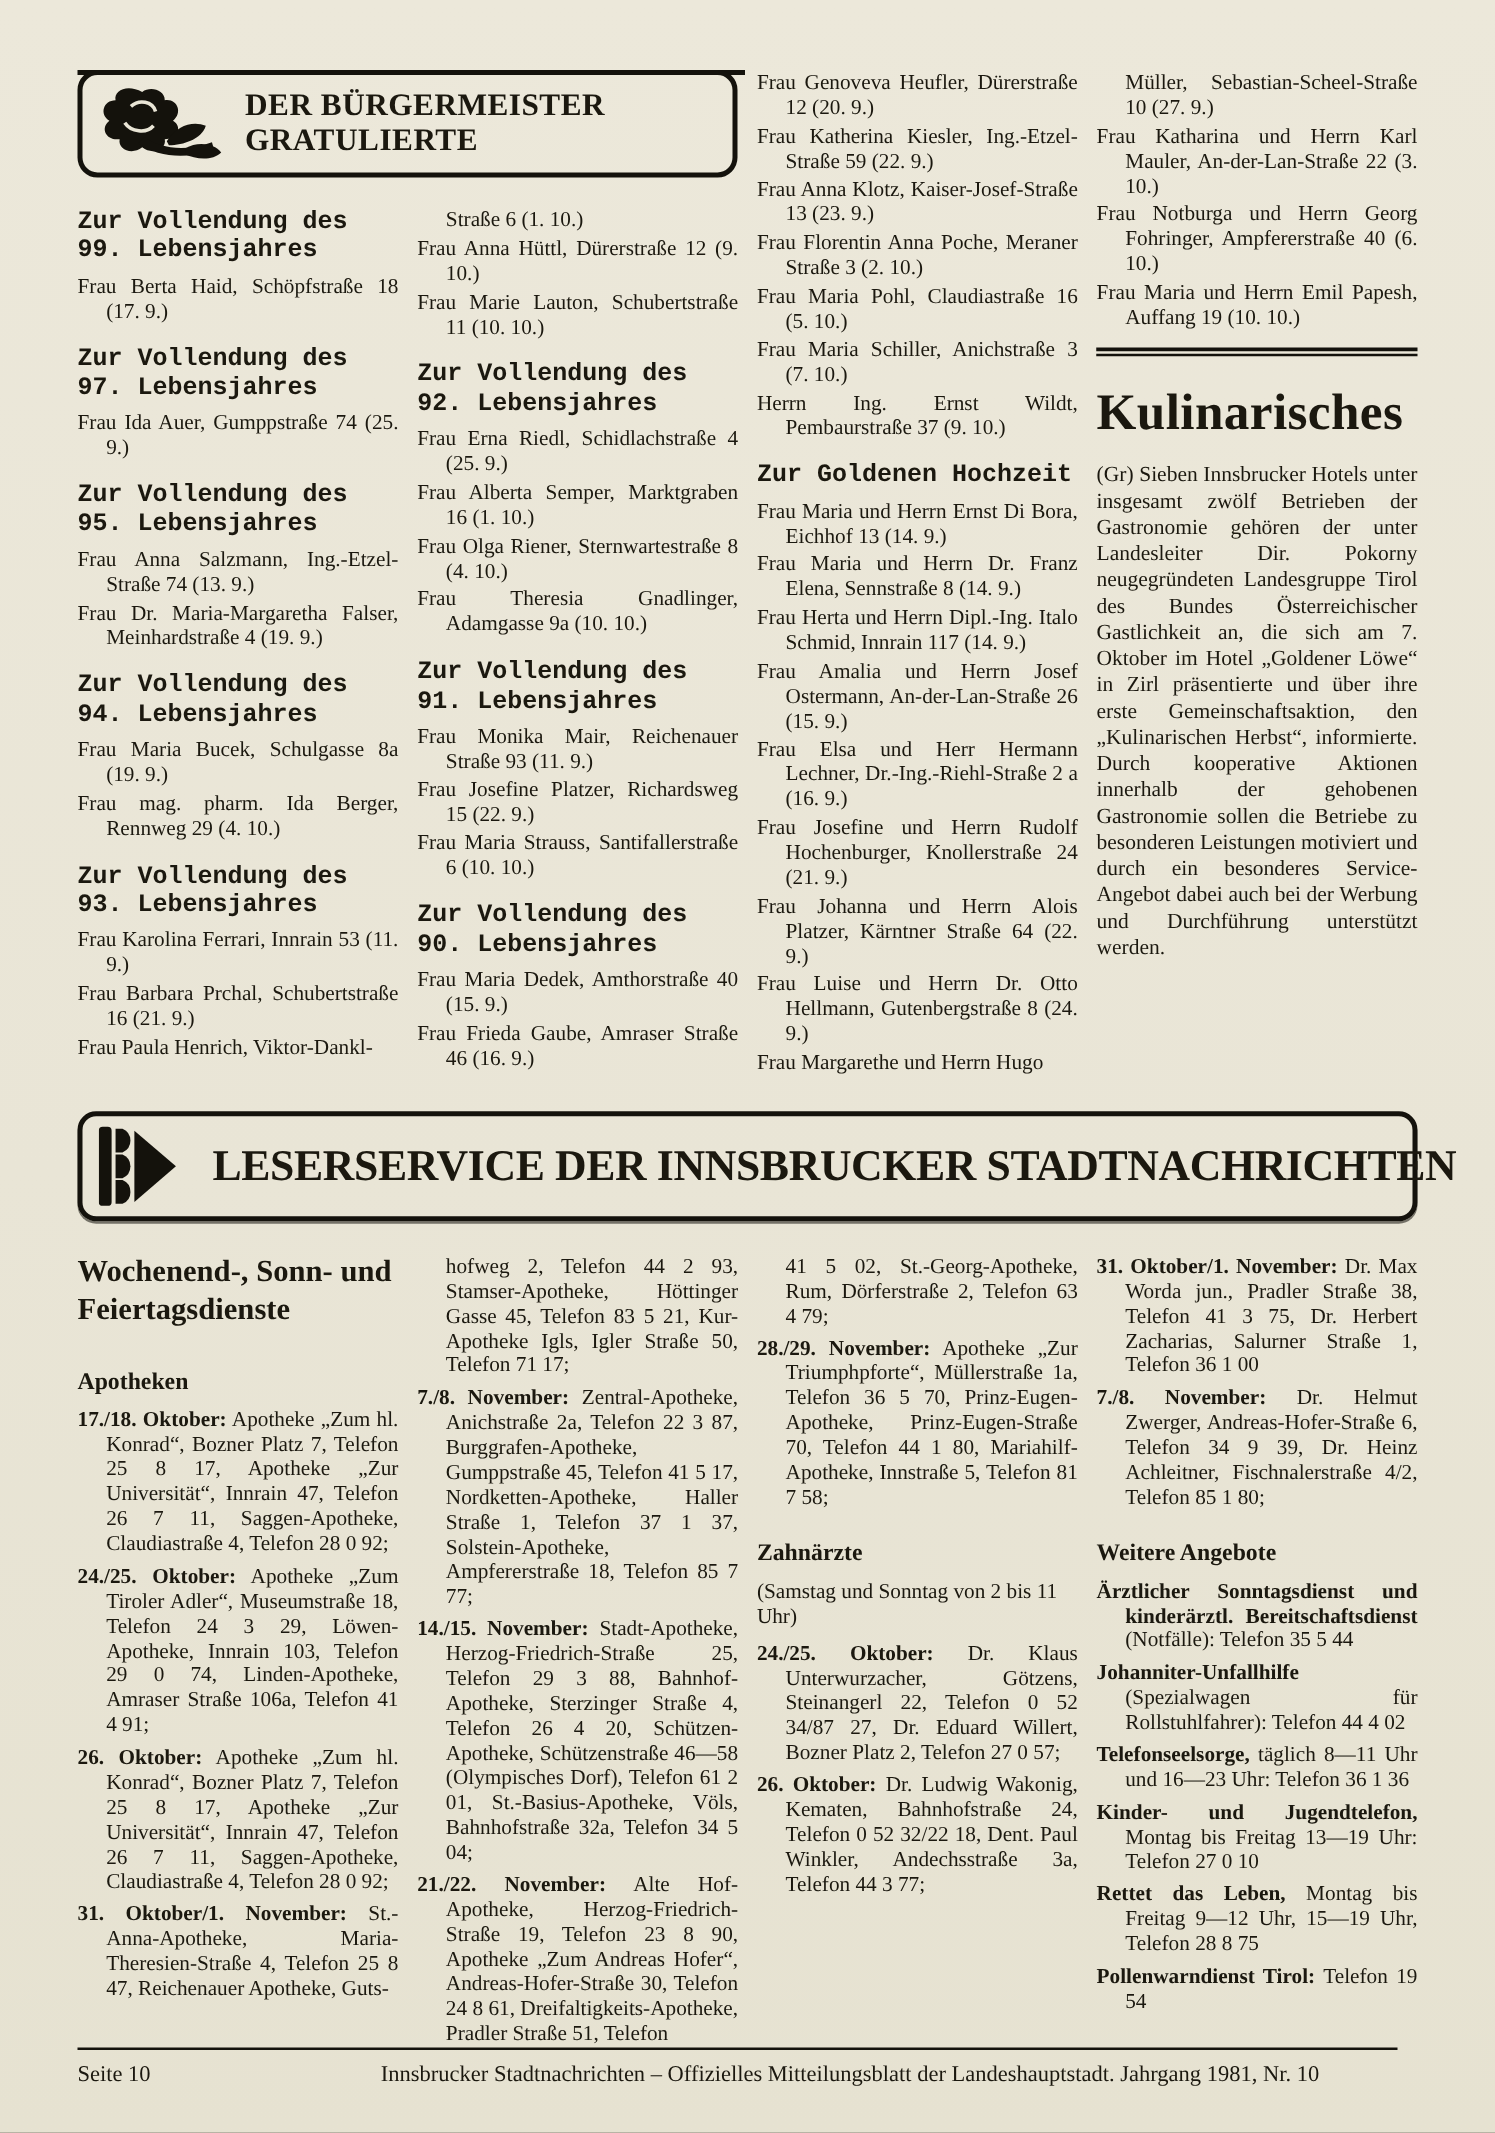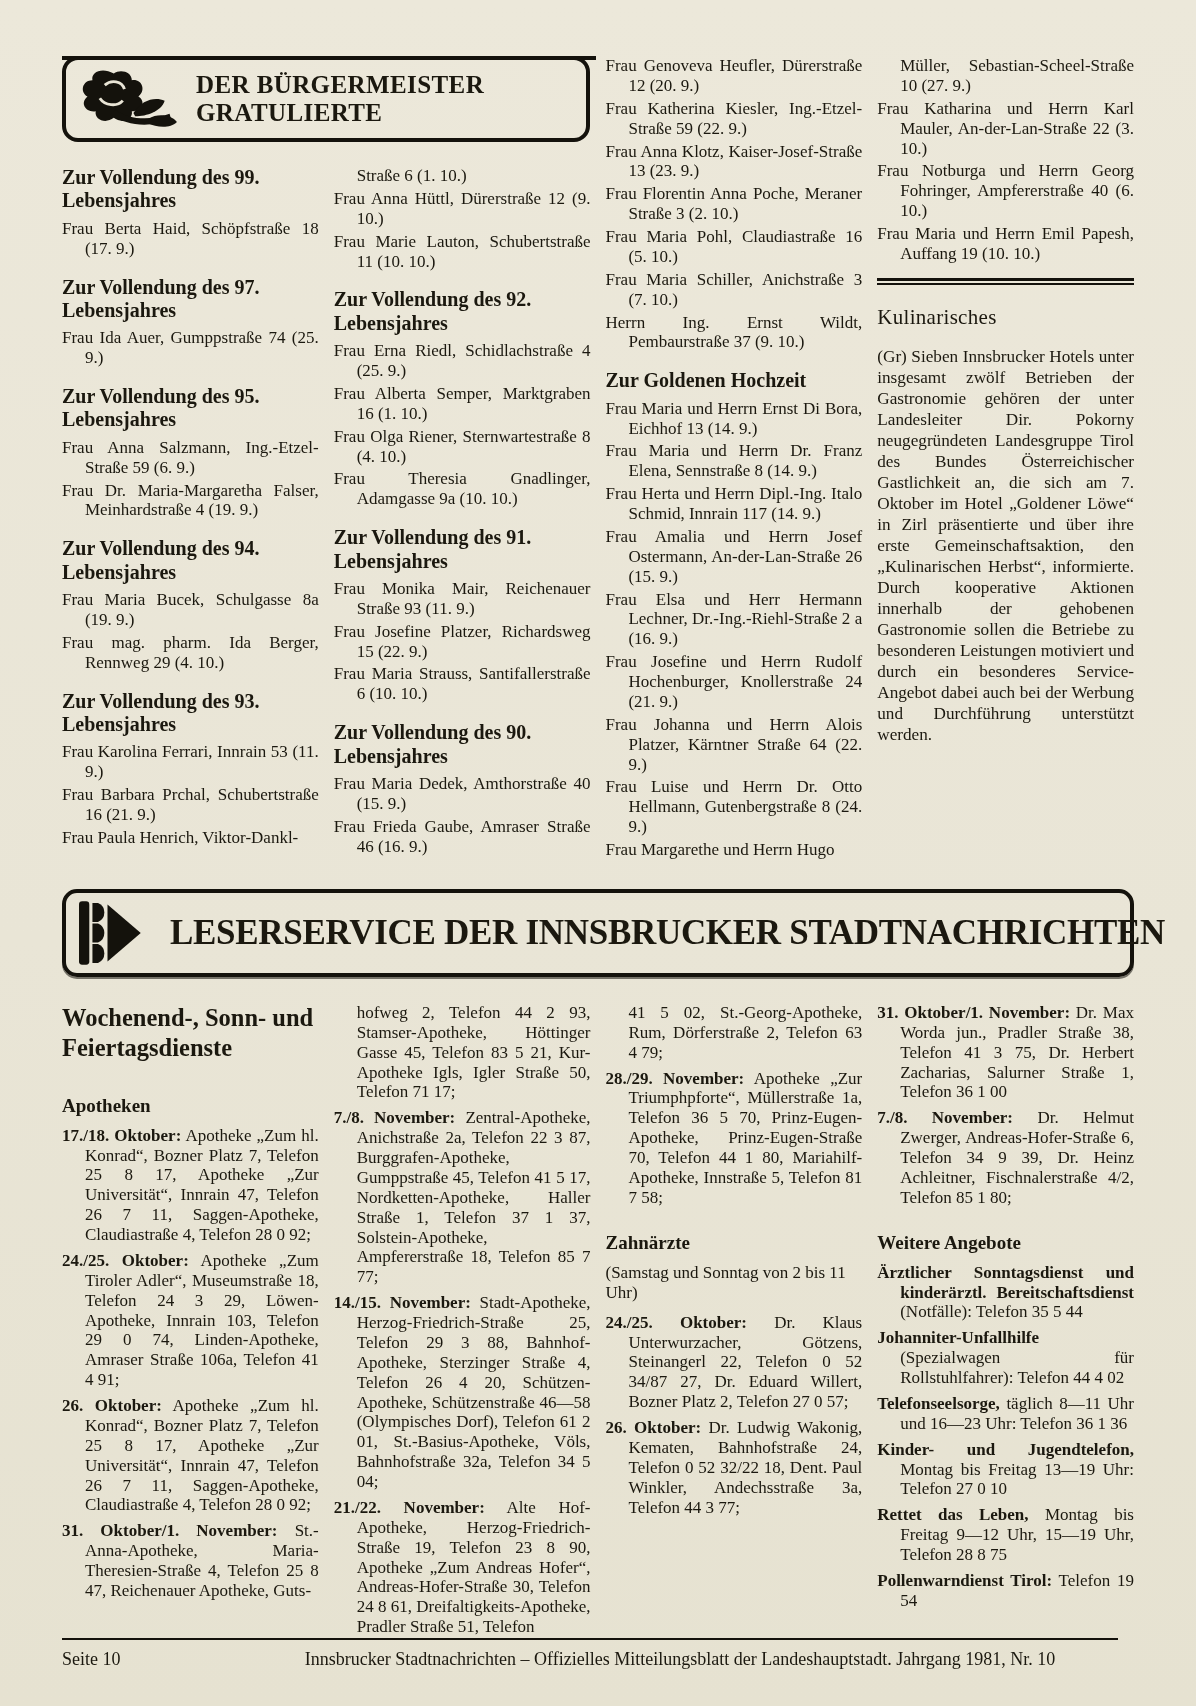--- a/index.html
+++ b/index.html
@@ -29,25 +29,25 @@
   }
   .rose { width:118px; height:64px; flex:none; }
   .mtitle { font-weight:bold; font-size:25px; line-height:1.12; letter-spacing:.4px; margin-left:6px; }
   .pad-mast { padding-top:110px; }
 
   .entry {
     margin:0 0 3px; padding-left:1.35em; text-indent:-1.35em;
     text-align:justify; font-size:17px; line-height:1.17;
   }
   .entry.cont { text-indent:0; }
-  h3.vh { font-size:20px; line-height:1.17; margin:17px 0 6px; font-weight:bold; }
+  h3.vh { font-size:20px; line-height:1.17; margin:17px 0 6px; font-weight:bold;font-family:Liberation Mono, monospace; }
   .col > h3.vh:first-child { margin-top:0; }
 
   .double-rule { height:7px; border-top:3px solid #14120c; border-bottom:2px solid #14120c; margin:14px 0 0; }
-  h2.kulin { font-size:21px; margin:20px 0 12px; font-weight:normal; letter-spacing:.3px; }
+  h2.kulin { font-size:41px; margin:20px 0 12px; font-weight:bold; letter-spacing:.3px; }
   .article-body { font-size:17.2px; line-height:1.22; text-align:justify; }
 
   
   .banner {
     margin-top:26px; border:4px solid #14120c; border-radius:15px;
     height:88px; display:flex; align-items:center; gap:15px; padding:0 13px;
     box-shadow:0 2px 0 rgba(20,18,12,.55);
   }
   .bicon { width:76px; height:70px; flex:none; }
   .banner-text { font-weight:bold; font-size:35px; letter-spacing:-.3px; white-space:nowrap; }
@@ -96,21 +96,21 @@
       <h3 class="vh">Zur Vollendung des 99. Lebensjahres</h3>
       <div>
           <p class="entry">Frau Berta Haid, Schöpfstraße 18 (17. 9.)</p>
         </div>
       <h3 class="vh">Zur Vollendung des 97. Lebensjahres</h3>
       <div>
           <p class="entry">Frau Ida Auer, Gumppstraße 74 (25. 9.)</p>
         </div>
       <h3 class="vh">Zur Vollendung des 95. Lebensjahres</h3>
       <div>
-          <p class="entry">Frau Anna Salzmann, Ing.-Etzel-Straße 59 (6. 9.)</p>
+          <p class="entry">Frau Anna Salzmann, Ing.-Etzel-Straße 74 (13. 9.)</p>
           <p class="entry">Frau Dr. Maria-Margaretha Falser, Meinhardstraße 4 (19. 9.)</p>
         </div>
       <h3 class="vh">Zur Vollendung des 94. Lebensjahres</h3>
       <div>
           <p class="entry">Frau Maria Bucek, Schulgasse 8a (19. 9.)</p>
           <p class="entry">Frau mag. pharm. Ida Berger, Rennweg 29 (4. 10.)</p>
         </div>
       <h3 class="vh">Zur Vollendung des 93. Lebensjahres</h3>
       <div>
           <p class="entry">Frau Karolina Ferrari, Innrain 53 (11. 9.)</p>

